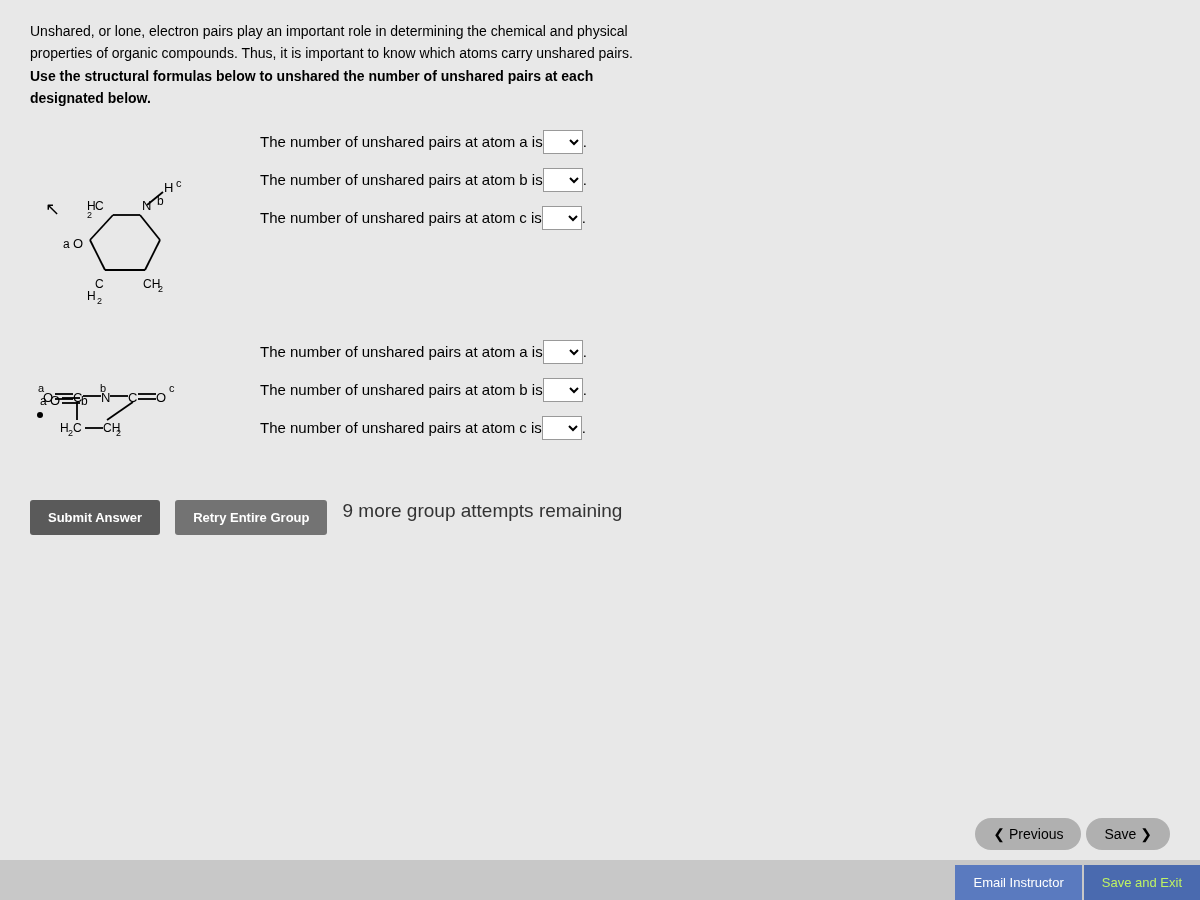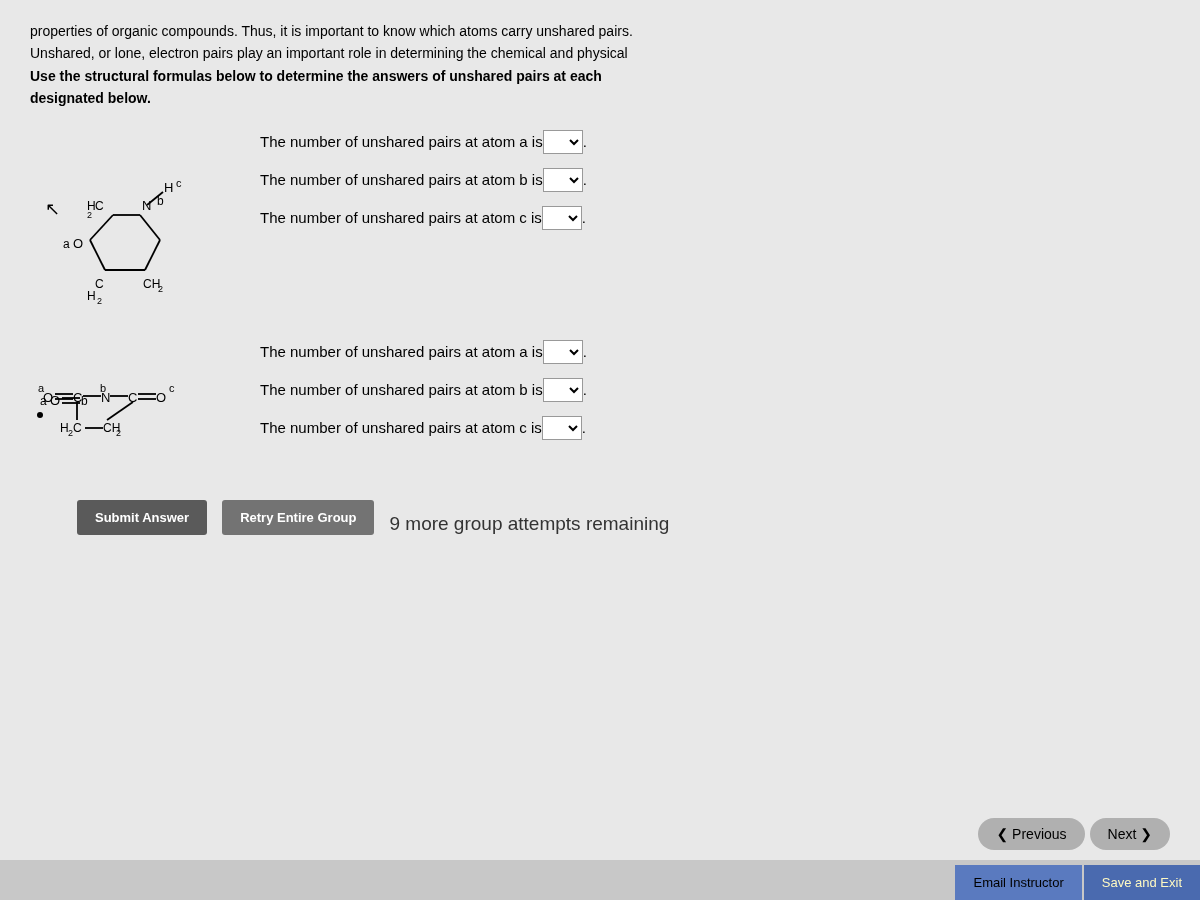--- a/index.html
+++ b/index.html
@@ -68,25 +68,24 @@
       border: 1px solid #999;
       background: white;
       padding: 2px 4px;
       font-size: 14px;
       cursor: pointer;
       min-width: 40px;
     }
 
     .bottom-bar {
       display: flex;
-      align-items: flex-end;
+      align-items: flex-start;
       gap: 15px;
       margin-top: 20px;
       padding-top: 10px;
-      margin-left: 47px;
     }
 
     .btn-submit {
       background: #5a5a5a;
       color: white;
       border: none;
       padding: 10px 18px;
       font-size: 13px;
       font-weight: bold;
       cursor: pointer;
@@ -138,30 +137,30 @@
     .footer-bar {
       position: absolute;
       bottom: 0;
       right: 0;
       display: flex;
       gap: 2px;
     }
 
     .btn-email {
       background: #5a7abf;
-      color: #000000;
+      color: #ffffff;
       border: none;
       padding: 10px 18px;
       font-size: 13px;
       cursor: pointer;
     }
 
     .btn-save-exit {
       background: #4a6aaf;
-      color: #fef9c3;
+      color: #bef264;
       border: none;
       padding: 10px 18px;
       font-size: 13px;
       cursor: pointer;
     }
 
     
     .molecule-svg {
       font-family: Arial, sans-serif;
     }
@@ -169,23 +168,23 @@
     svg text {
       font-family: Arial, sans-serif;
     }
   </style>
 </head>
 <body>
 
 <div class="main-content">
 
   <div class="instructions">
+    <p>Unshared, or lone, electron pairs play an important role in determining the chemical and physical</p>
     <p>properties of organic compounds. Thus, it is important to know which atoms carry unshared pairs.</p>
-    <p>Unshared, or lone, electron pairs play an important role in determining the chemical and physical</p>
-    <p class="bold-line">Use the structural formulas below to determine the answers of unshared pairs at each</p>
+    <p class="bold-line">Use the structural formulas below to unshared the number of unshared pairs at each</p>
     <p class="bold-line">designated below.</p>
   </div>
 
   <div class="question-block">
     <div class="molecule-area">
 
       <svg width="190" height="180" viewBox="0 0 190 180" class="molecule-svg">
 
         <line x1="55" y1="110" x2="70" y2="140" stroke="black" stroke-width="1.8"></line>
 
@@ -356,19 +355,19 @@
   <div class="bottom-bar">
     <button class="btn-submit">Submit Answer</button>
     <button class="btn-retry">Retry Entire Group</button>
     <span class="attempts-text">9 more group attempts remaining</span>
   </div>
 
 </div>
 
 <div class="nav-bottom">
   <button class="nav-prev">Previous</button>
-  <button class="nav-next">Next</button>
+  <button class="nav-next">Save</button>
 </div>
 
 <div class="footer-bar">
   <button class="btn-email">Email Instructor</button>
   <button class="btn-save-exit">Save and Exit</button>
 </div>
 
 </body></html>

